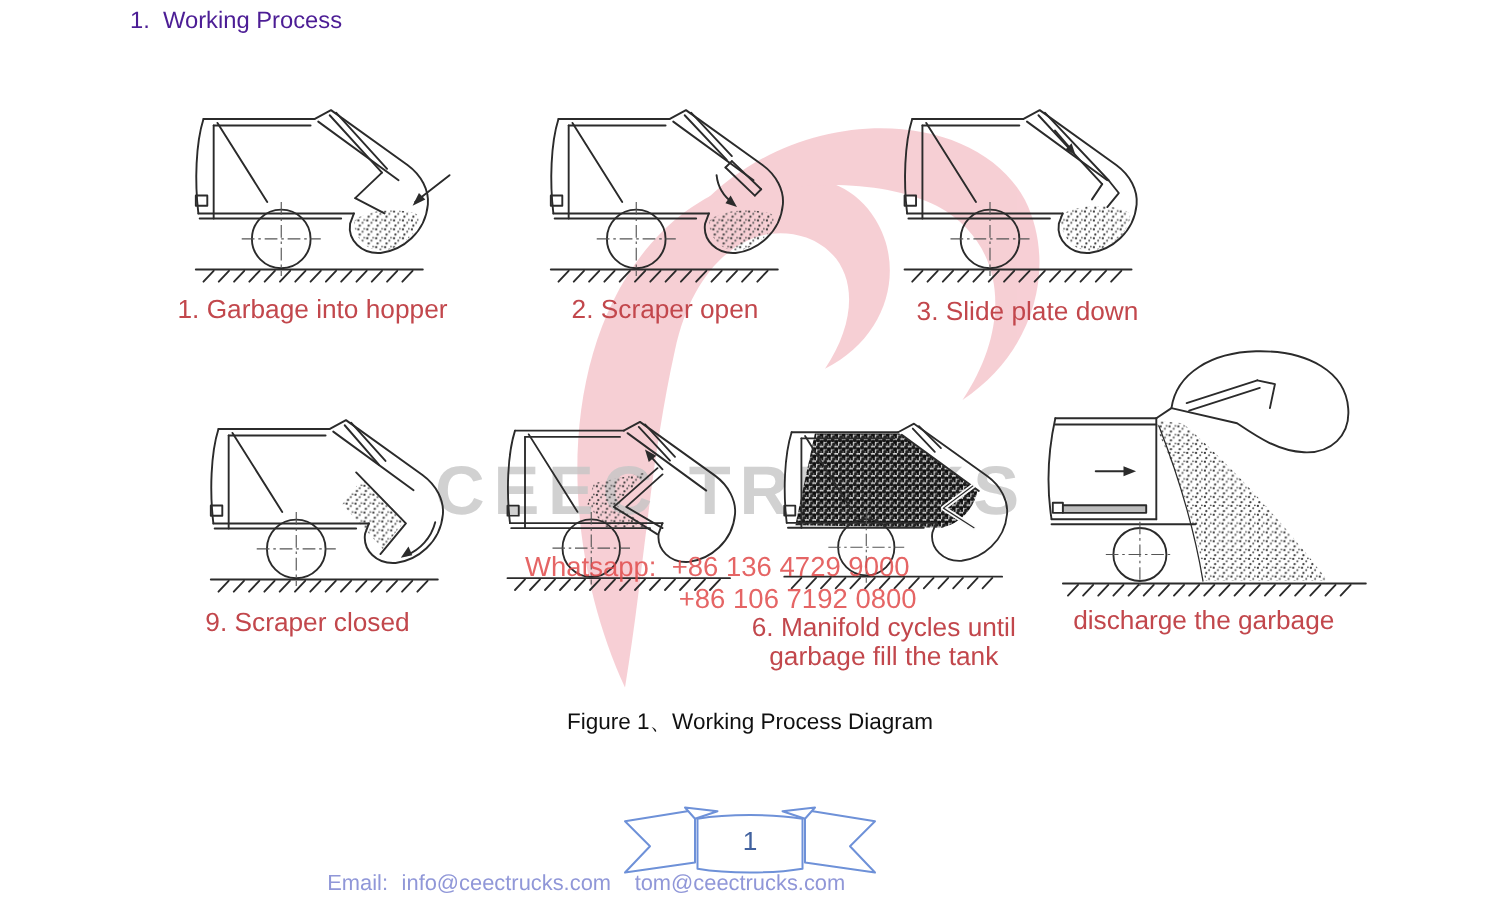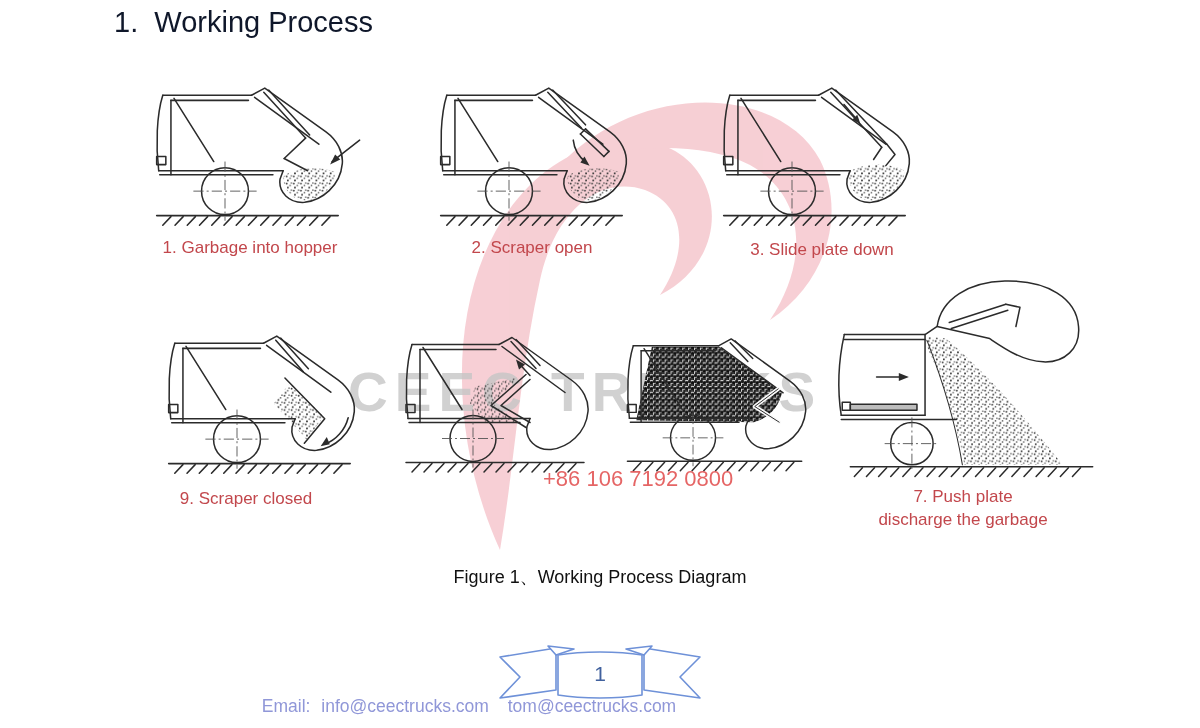--- a/index.html
+++ b/index.html
@@ -1,21 +1,21 @@
 <!DOCTYPE html>
 <html><head>
 <meta charset="utf-8">
 <style>
   html,body{margin:0;padding:0;background:#ffffff;}
   .page{position:relative;width:1200px;height:728px;background:#fff;overflow:hidden;
         font-family:"Liberation Sans",sans-serif;}
   .abs{position:absolute;}
-  .title{left:114px;top:6px;font-size:29px;color:#0f172a;white-space:pre;z-index:4;}
+  .title{left:104px;top:6px;font-size:19px;color:#4c1d95;white-space:pre;z-index:4;}
   .truck{z-index:3;}
-  .cap{transform:translateX(-50%);text-align:center;color:#c2474c;font-size:17px;
+  .cap{transform:translateX(-50%);text-align:center;color:#c2474c;font-size:21px;
        line-height:23px;white-space:nowrap;z-index:4;}
   .wm-brand{left:348px;top:360px;font-size:55px;font-weight:bold;letter-spacing:7px;
             color:#c6c6c6;opacity:.8;z-index:1;white-space:nowrap;}
   .wm-svg{left:0;top:0;width:1200px;height:728px;z-index:1;pointer-events:none;}
   .wa{color:#e14b4b;font-size:22px;opacity:.85;z-index:5;white-space:pre;}
   .wa1{left:420px;top:441px;}
   .wa2{left:543px;top:466px;}
   .figcap{left:600px;top:565px;transform:translateX(-50%);font-size:18px;color:#101010;
           white-space:nowrap;z-index:4;}
   .ribbon{left:492px;top:642px;z-index:4;}
@@ -360,25 +360,29 @@
     <div>2. Scraper open</div>
   </div>
   <div class="abs cap" style="left:822px;top:238px">
     <div>3. Slide plate down</div>
   </div>
   <div class="abs cap" style="left:246px;top:487px">
     <div>9. Scraper closed</div>
   </div>
   <div class="abs cap" style="left:492px;top:489px">
   </div>
+  <div class="abs cap" style="left:707px;top:491px">
+    <div>6. Manifold cycles until</div>
+    <div>garbage fill the tank</div>
+  </div>
   <div class="abs cap" style="left:963px;top:485px">
-    <div>7. Push plate</div>
     <div>discharge the garbage</div>
   </div>
 
+  <div class="abs wa wa1">Whatsapp:  +86 136 4729 9000</div>
   <div class="abs wa wa2">+86 106 7192 0800</div>
 
   <div class="abs figcap">Figure 1、Working Process Diagram</div>
 
   <svg class="abs ribbon" width="216" height="62" viewBox="0 0 216 62">
     <g stroke="#6e91d8" stroke-width="1.6" fill="#ffffff" stroke-linejoin="round">
       <path d="M8,15 L64,6 L64,48 L8,56 L28,35 Z"></path>
       <path d="M208,15 L152,6 L152,48 L208,56 L188,35 Z"></path>
       <path d="M64,13 L56,4 L82,7 Z"></path>
       <path d="M152,13 L160,4 L134,7 Z"></path>

